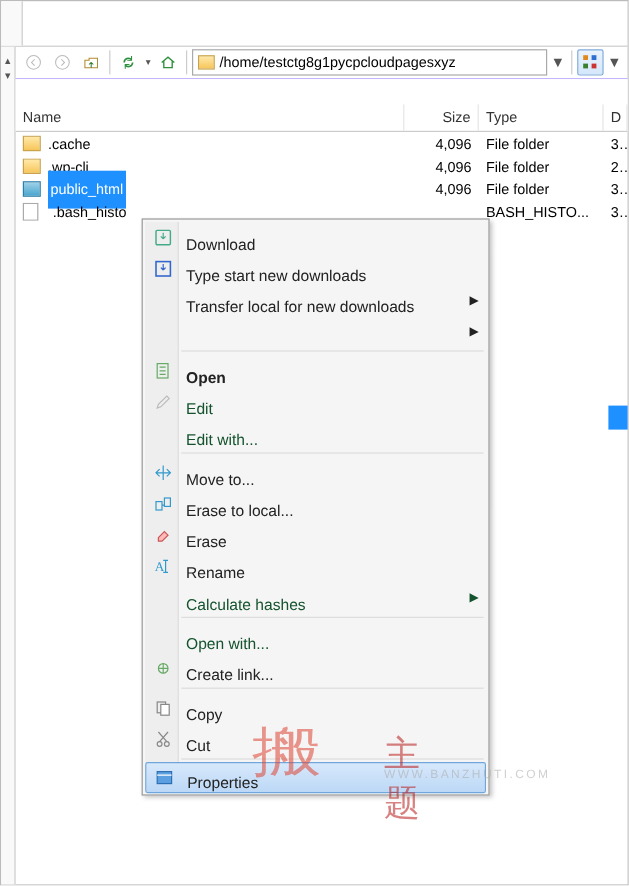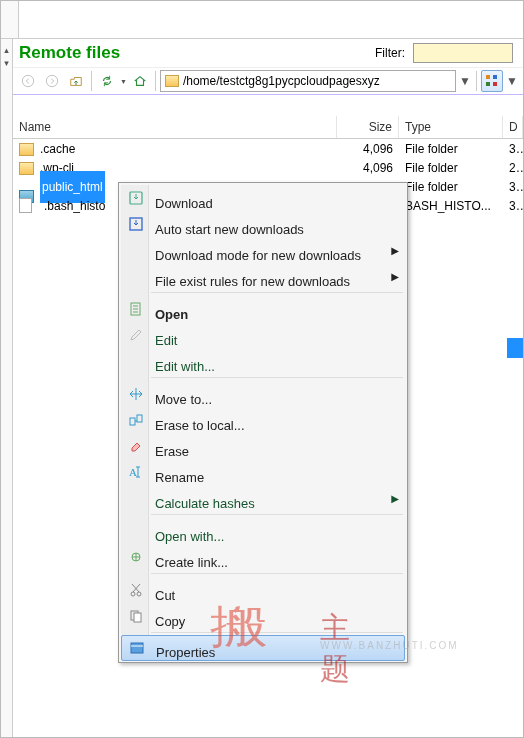--- a/index.html
+++ b/index.html
@@ -67,21 +67,21 @@
     font-size:12px; color:#333;
   }
   .listhead div{ padding:4px 6px; border-right:1px solid #e5e5e5;margin-top:21px;}
   .col-name{flex:1;}
   .col-size{width:62px;text-align:right;}
   .col-type{width:104px;}
   .col-d{width:20px;}
   .rows{position:relative;}
   .row{display:flex;align-items:center;height:19px;}
   .row .cell{padding:0 6px;white-space:nowrap;overflow:hidden;text-overflow:ellipsis;}
-  .row .name{flex:1;display:flex;align-items:flex-end;gap:6px;}
+  .row .name{flex:1;display:flex;align-items:center;gap:6px;}
   .row .size{width:62px;text-align:right;}
   .row .type{width:104px;}
   .row .d{width:20px;}
   .ficon{width:15px;height:13px;flex:none;}
   .fold-y{background:linear-gradient(#ffe9a8,#f7c65b);border:1px solid #c9a24a;}
   .fold-b{background:linear-gradient(#9fd1e8,#4aa6cf);border:1px solid #2e7fa8;}
   .file-ic{width:13px;height:15px;border:1px solid #aaa;background:#fff;flex:none;}
   .sel{background:#1e90ff;color:#fff;display:inline-flex;align-items:center;height:17px;padding:16px 2px;}
   
   
@@ -123,25 +123,20 @@
 <div class="frame">
   <div class="topgap">
     <div class="vslot"></div>
   </div>
   <div class="body">
     <div class="vbar">
       <span class="caret">▴</span>
       <span class="caret">▾</span>
     </div>
     <div class="mainpane">
-      <div class="header">
-        <span class="title">Remote files</span>
-        <span class="filter-lbl">Filter:</span>
-        <div class="filter-box"></div>
-      </div>
       <div class="toolbar">
         <div class="tbtn disabled">
             <svg viewBox="0 0 16 16">
               <circle cx="8" cy="8" r="6.5" fill="none" stroke="currentColor"></circle>
               <path d="M9 5l-3 3 3 3" fill="none" stroke="currentColor"></path>
             </svg>
           </div>
         <div class="tbtn disabled">
             <svg viewBox="0 0 16 16">
               <circle cx="8" cy="8" r="6.5" fill="none" stroke="currentColor"></circle>
@@ -243,28 +238,27 @@
       </span>
     <span>Download</span>
   </div>
   <div class="mi">
     <span class="ico">
         <svg viewBox="0 0 16 16">
           <rect x="2" y="2" width="12" height="12" fill="none" stroke="#36c" stroke-width="1.3"></rect>
           <path d="M8 4v5m0 0l-2-2m2 2l2-2" stroke="#36c" fill="none"></path>
         </svg>
       </span>
-    <span>Auto start new downloads</span>
-  </div>
-  <div class="mi">
-      <span>Download mode for new downloads</span>
+    <span>Type start new downloads</span>
+  </div>
+  <div class="mi">
+      <span>Transfer local for new downloads</span>
       <span class="arw">▶</span>
     </div>
   <div class="mi">
-      <span>File exist rules for new downloads</span>
       <span class="arw">▶</span>
     </div>
   <div class="msep"></div>
   <div class="mi bold">
     <span class="ico">
         <svg viewBox="0 0 16 16">
           <rect x="3" y="2" width="9" height="12" fill="none" stroke="#6a6"></rect>
           <path d="M5 5h5M5 8h5M5 11h5" stroke="#6a6"></path>
         </svg>
       </span>
@@ -331,35 +325,35 @@
           <circle cx="8" cy="8" r="4" fill="none" stroke="#6a6"></circle>
           <path d="M8 4v8M4 8h8" stroke="#6a6"></path>
         </svg>
       </span>
     <span>Create link...</span>
   </div>
   <div class="msep"></div>
   <div class="mi">
     <span class="ico">
         <svg viewBox="0 0 16 16">
+          <rect x="3" y="3" width="7" height="9" fill="none" stroke="#888"></rect>
+          <rect x="6" y="5" width="7" height="9" fill="#fff" stroke="#888"></rect>
+        </svg>
+      </span>
+    <span>Copy</span>
+  </div>
+  <div class="mi">
+    <span class="ico">
+        <svg viewBox="0 0 16 16">
           <circle cx="5" cy="12" r="2" fill="none" stroke="#888"></circle>
           <circle cx="11" cy="12" r="2" fill="none" stroke="#888"></circle>
           <path d="M5 10L12 2M11 10L4 2" stroke="#888"></path>
         </svg>
       </span>
     <span>Cut</span>
-  </div>
-  <div class="mi">
-    <span class="ico">
-        <svg viewBox="0 0 16 16">
-          <rect x="3" y="3" width="7" height="9" fill="none" stroke="#888"></rect>
-          <rect x="6" y="5" width="7" height="9" fill="#fff" stroke="#888"></rect>
-        </svg>
-      </span>
-    <span>Copy</span>
   </div>
   <div class="msep"></div>
   <div class="mi hl">
     <span class="ico">
         <svg viewBox="0 0 16 16">
           <rect x="2" y="3" width="12" height="10" fill="#5aa0e0" stroke="#2e6fb3"></rect>
           <path d="M2 6h12" stroke="#fff"></path>
         </svg>
       </span>
     <span>Properties</span>

